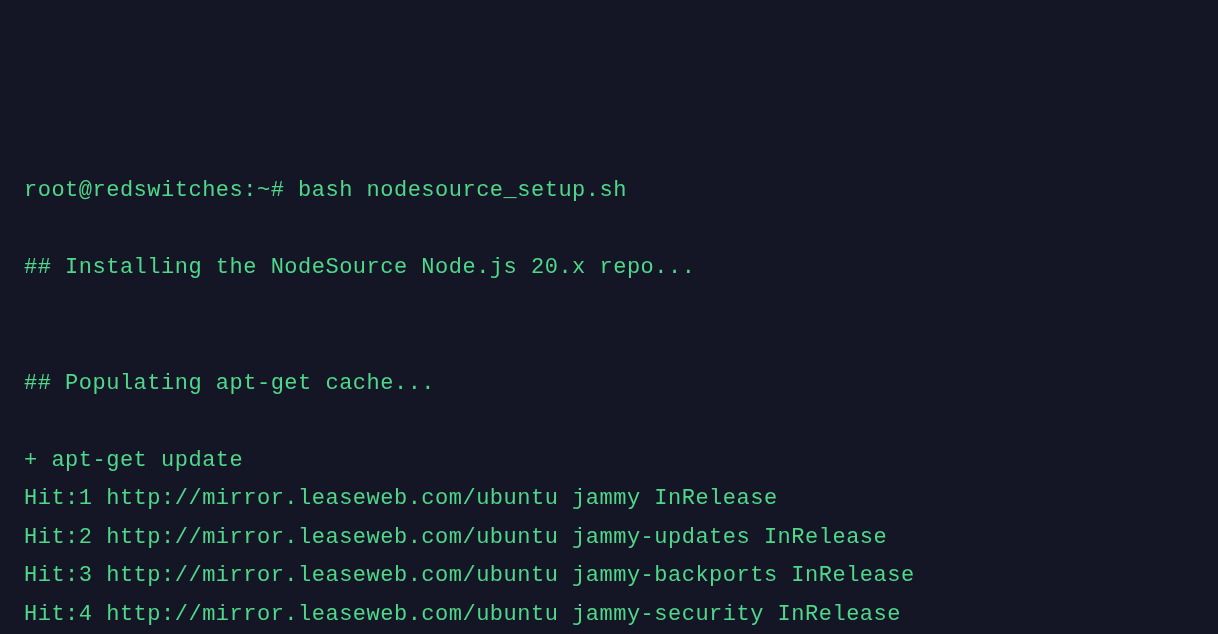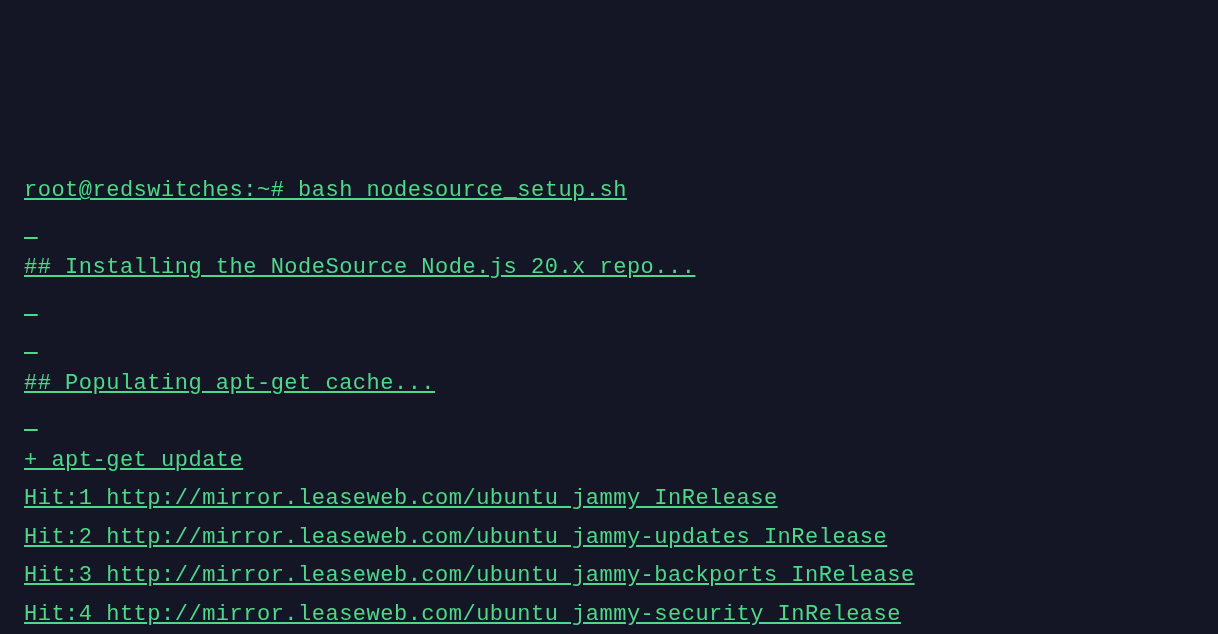--- a/index.html
+++ b/index.html
@@ -15,21 +15,20 @@
       color: #4fd88a;
       padding: 18px 24px;
       width: 1218px;
       height: 634px;
       overflow: hidden;
       white-space: pre;
       letter-spacing: 0.5px;
     }
     .terminal-line {
       white-space: pre;
-      text-decoration: underline;
     }
   </style>
 </head>
 <body>
 
 
 
 <div><div class="terminal-line">root@redswitches:~# bash nodesource_setup.sh</div><div class="terminal-line">&nbsp;</div><div class="terminal-line">## Installing the NodeSource Node.js 20.x repo...</div><div class="terminal-line">&nbsp;</div><div class="terminal-line">&nbsp;</div><div class="terminal-line">## Populating apt-get cache...</div><div class="terminal-line">&nbsp;</div><div class="terminal-line">+ apt-get update</div><div class="terminal-line">Hit:1 http://mirror.leaseweb.com/ubuntu jammy InRelease</div><div class="terminal-line">Hit:2 http://mirror.leaseweb.com/ubuntu jammy-updates InRelease</div><div class="terminal-line">Hit:3 http://mirror.leaseweb.com/ubuntu jammy-backports InRelease</div><div class="terminal-line">Hit:4 http://mirror.leaseweb.com/ubuntu jammy-security InRelease</div></div>
 
 

